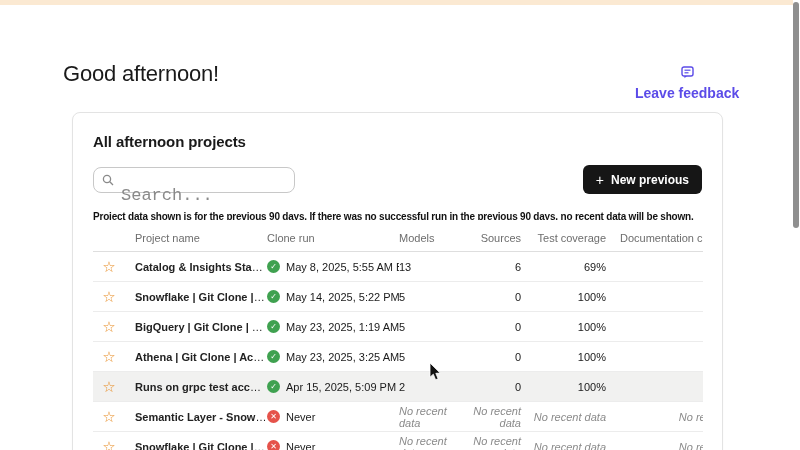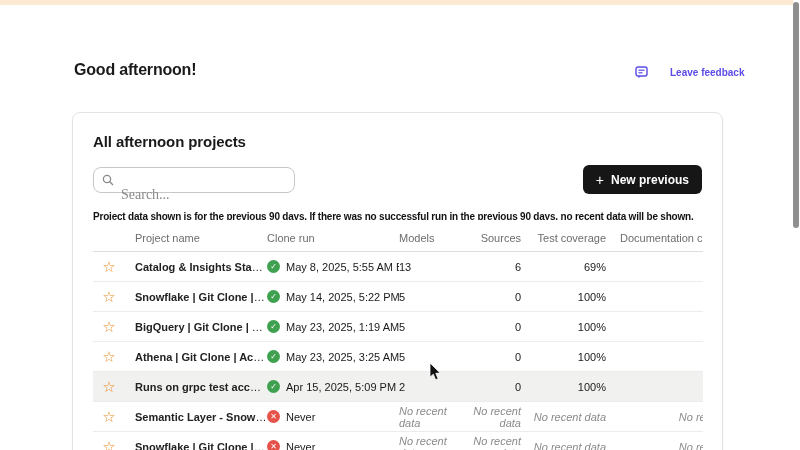--- a/index.html
+++ b/index.html
@@ -1,33 +1,33 @@
 <!DOCTYPE html>
 <html><head>
 <meta charset="utf-8">
 <style>
   * { margin:0; padding:0; box-sizing:border-box; }
   html,body { width:800px; height:450px; overflow:hidden; background:#ffffff;
     font-family:"Liberation Sans", sans-serif; color:#1a1a1a; }
   .topbar { position:absolute; left:0; top:0; width:793px; height:5px; }
   .scrollbar-thumb { position:absolute; left:793px; top:2px; width:6px; height:226px;
     border-radius:3px; }
-  .greeting { position:absolute; left:74px; top:61px; font-size:16px; font-weight:700;
+  .greeting { position:absolute; left:63px; top:61px; font-size:22px; font-weight:400;
     letter-spacing:-0.2px; }
   .feedback { position:absolute; left:635px; top:66px; display:flex; align-items:center;
-    gap:22px; font-size:10px; font-weight:700; cursor:pointer; }
+    gap:6px; font-size:14px; font-weight:700; cursor:pointer;flex-direction:column; }
   .card { position:absolute; left:72px; top:112px; width:651px; height:358px;
     background:#fff; border:1px solid #e3e3e3; border-radius:8px;
     box-shadow:0 1px 2px rgba(0,0,0,0.04); padding:20px 20px 0 20px; }
   .card-title { font-size:15px; font-weight:700; letter-spacing:-0.1px; margin-bottom:15px; }
   .controls { display:flex; justify-content:space-between; align-items:center; height:29px; }
   .searchbox { display:flex; align-items:center; gap:7px; width:202px; height:26px;
     border:1px solid #c8c8c8; border-radius:8px; padding:0 8px; background:#fff; }
-  .searchbox input { border:none; outline:none; flex:1; font-size:14px;
-    font-family:Liberation Serif, serif; color:#333; background:transparent;margin-top:31px; }
+  .searchbox input { border:none; outline:none; flex:1; font-size:17px;
+    font-family:Liberation Mono, monospace; color:#333; background:transparent;margin-top:31px; }
   .searchbox input::placeholder { color:#8a8a8a; }
   .btn-new { display:flex; align-items:center; gap:7px; height:29px; padding:0 13px;
     border:none; border-radius:6px; color:#fff; font-size:12px; font-weight:600;
     font-family:"Liberation Sans", sans-serif; cursor:pointer; }
   .btn-new .plus { font-size:14px; font-weight:400; line-height:1; }
   .notice { margin-top:12px; height:14px; width:610px; overflow:hidden; }
   .notice span { display:inline-block; white-space:nowrap; font-size:10.5px; font-weight:700;
     letter-spacing:-0.2px; transform:scaleX(0.95); transform-origin:0 50%; color:#111; }
   .table-wrap { margin-top:5px; width:610px; overflow:hidden; }
   .trow { display:flex; width:658px; align-items:center; }

